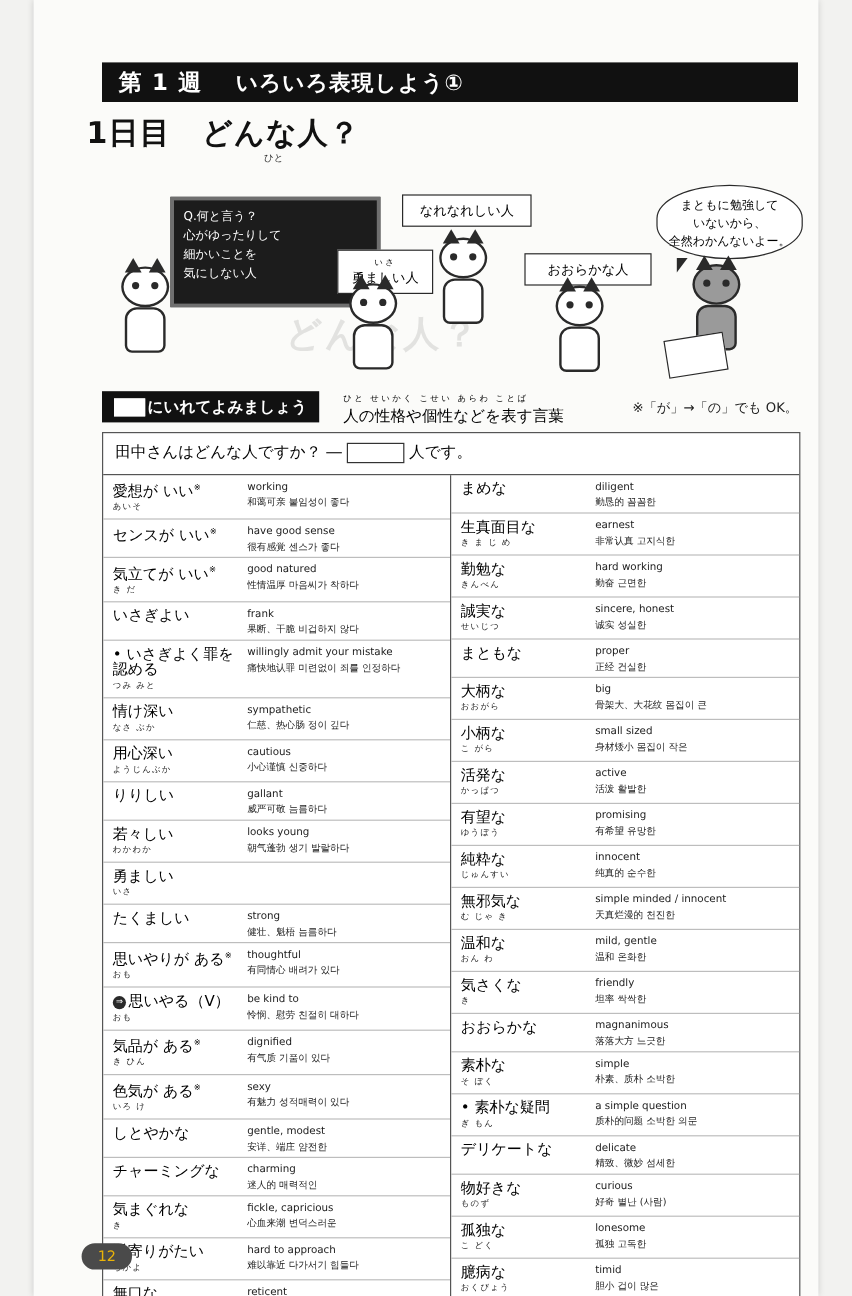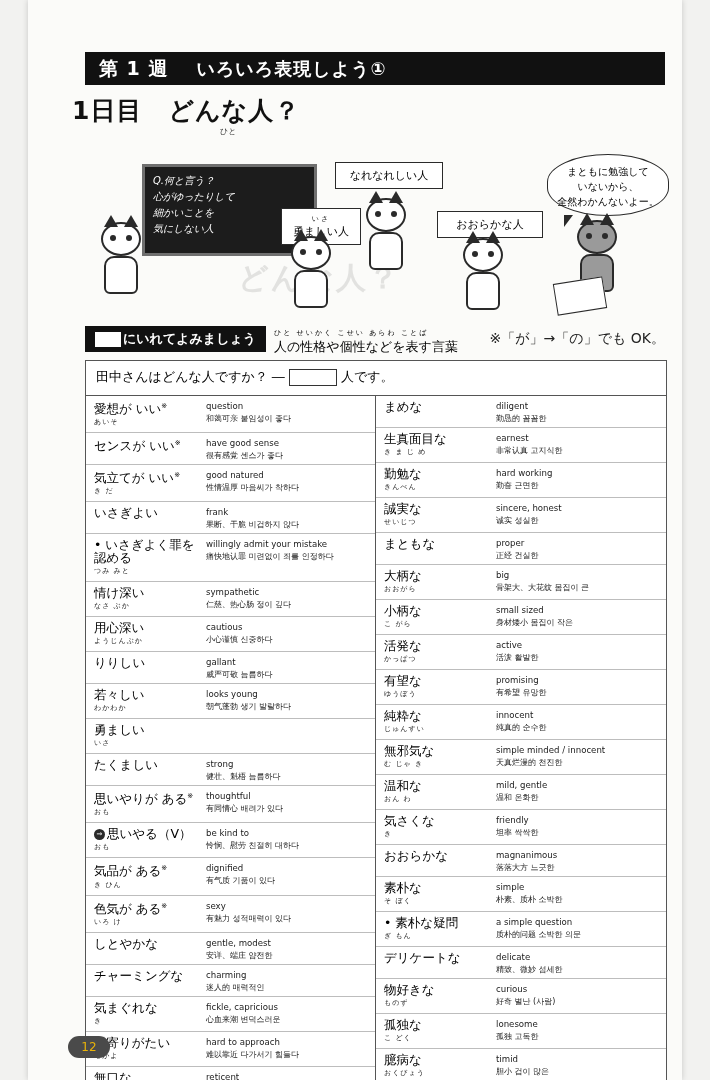--- a/index.html
+++ b/index.html
@@ -45,21 +45,21 @@
   }
   .ghost-text{
     position:absolute;left:210px;top:258px;font-size:30px;font-weight:bold;
     color:#e2e2e0;letter-spacing:2px;
   }
   
   .illus{position:absolute;left:57px;top:150px;width:580px;height:170px;}
   .blackboard{
     position:absolute;left:57px;top:14px;width:175px;height:92px;
     background:#1c1c1c;border:3px solid #6f6f6f;color:#fff;
-    font-size:10px;line-height:16px;padding:6px 8px;box-sizing:border-box;font-style:italic;
+    font-size:10px;line-height:16px;padding:6px 8px;box-sizing:border-box;
   }
   .sign{
     position:absolute;background:#fff;border:1.5px solid #2a2a2a;
     font-size:11px;text-align:center;padding:5px 7px;box-sizing:border-box;
   }
   .sign .ruby{display:block;font-size:7px;letter-spacing:2px;}
   .sign-1{left:250px;top:12px;width:108px;}
   .sign-2{left:196px;top:58px;width:80px;}
   .sign-3{left:352px;top:61px;width:106px;}
   .bubble{
@@ -103,23 +103,23 @@
   .instruct{
     position:absolute;left:57px;top:326px;width:580px;height:26px;display:flex;align-items:center;
   }
   .instruct-box{
     background:#111;color:#fff;font-size:13px;font-weight:bold;
     padding:4px 10px;display:flex;align-items:center;
   }
   .white-chip{
     display:inline-block;width:24px;height:13px;background:#fff;border:1px solid #fff;margin-right:2px;
   }
-  .instruct-sub{font-size:13px;margin-left:8px;}
+  .instruct-sub{font-size:13px;margin-left:20px;}
   .instruct-sub .ruby{font-size:7px;letter-spacing:2px;}
-  .instruct-note{font-size:14px;margin-left:auto;color:#222;}
+  .instruct-note{font-size:11px;margin-left:auto;color:#222;}
   
   .tbl{
     position:absolute;left:57px;top:360px;width:580px;
     border:1px solid #555;background:#fff;
   }
   .tbl-head{
     border-bottom:1px solid #555;padding:7px 10px 9px 10px;font-size:13px;
     display:flex;align-items:center;
   }
   .blank-box{
@@ -253,21 +253,21 @@
   <div class="tbl">
     <div class="tbl-head">
       <span>田中さんはどんな人ですか？ ―</span>
       <span class="blank-box"></span>
       <span>人です。</span>
     </div>
     <div class="cols">
       <div class="col left" id="col-left">
           <div class="row">
             <div class="jp"><span>愛想が&nbsp;いい</span><span class="sup">※</span><span class="ruby">あいそ</span></div>
-            <div class="tr"><span>question</span><span class="ko">和蔼可亲  붙임성이 좋다</span></div>
+            <div class="tr"><span>working</span><span class="ko">和蔼可亲  붙임성이 좋다</span></div>
           </div>
           <div class="row">
             <div class="jp"><span>センスが&nbsp;いい</span><span class="sup">※</span></div>
             <div class="tr"><span>have good sense</span><span class="ko">很有感覚  센스가 좋다</span></div>
           </div>
           <div class="row">
             <div class="jp"><span>気立てが&nbsp;いい</span><span class="sup">※</span><span class="ruby">き だ</span></div>
             <div class="tr"><span>good natured</span><span class="ko">性情温厚  마음씨가 착하다</span></div>
           </div>
           <div class="row">

